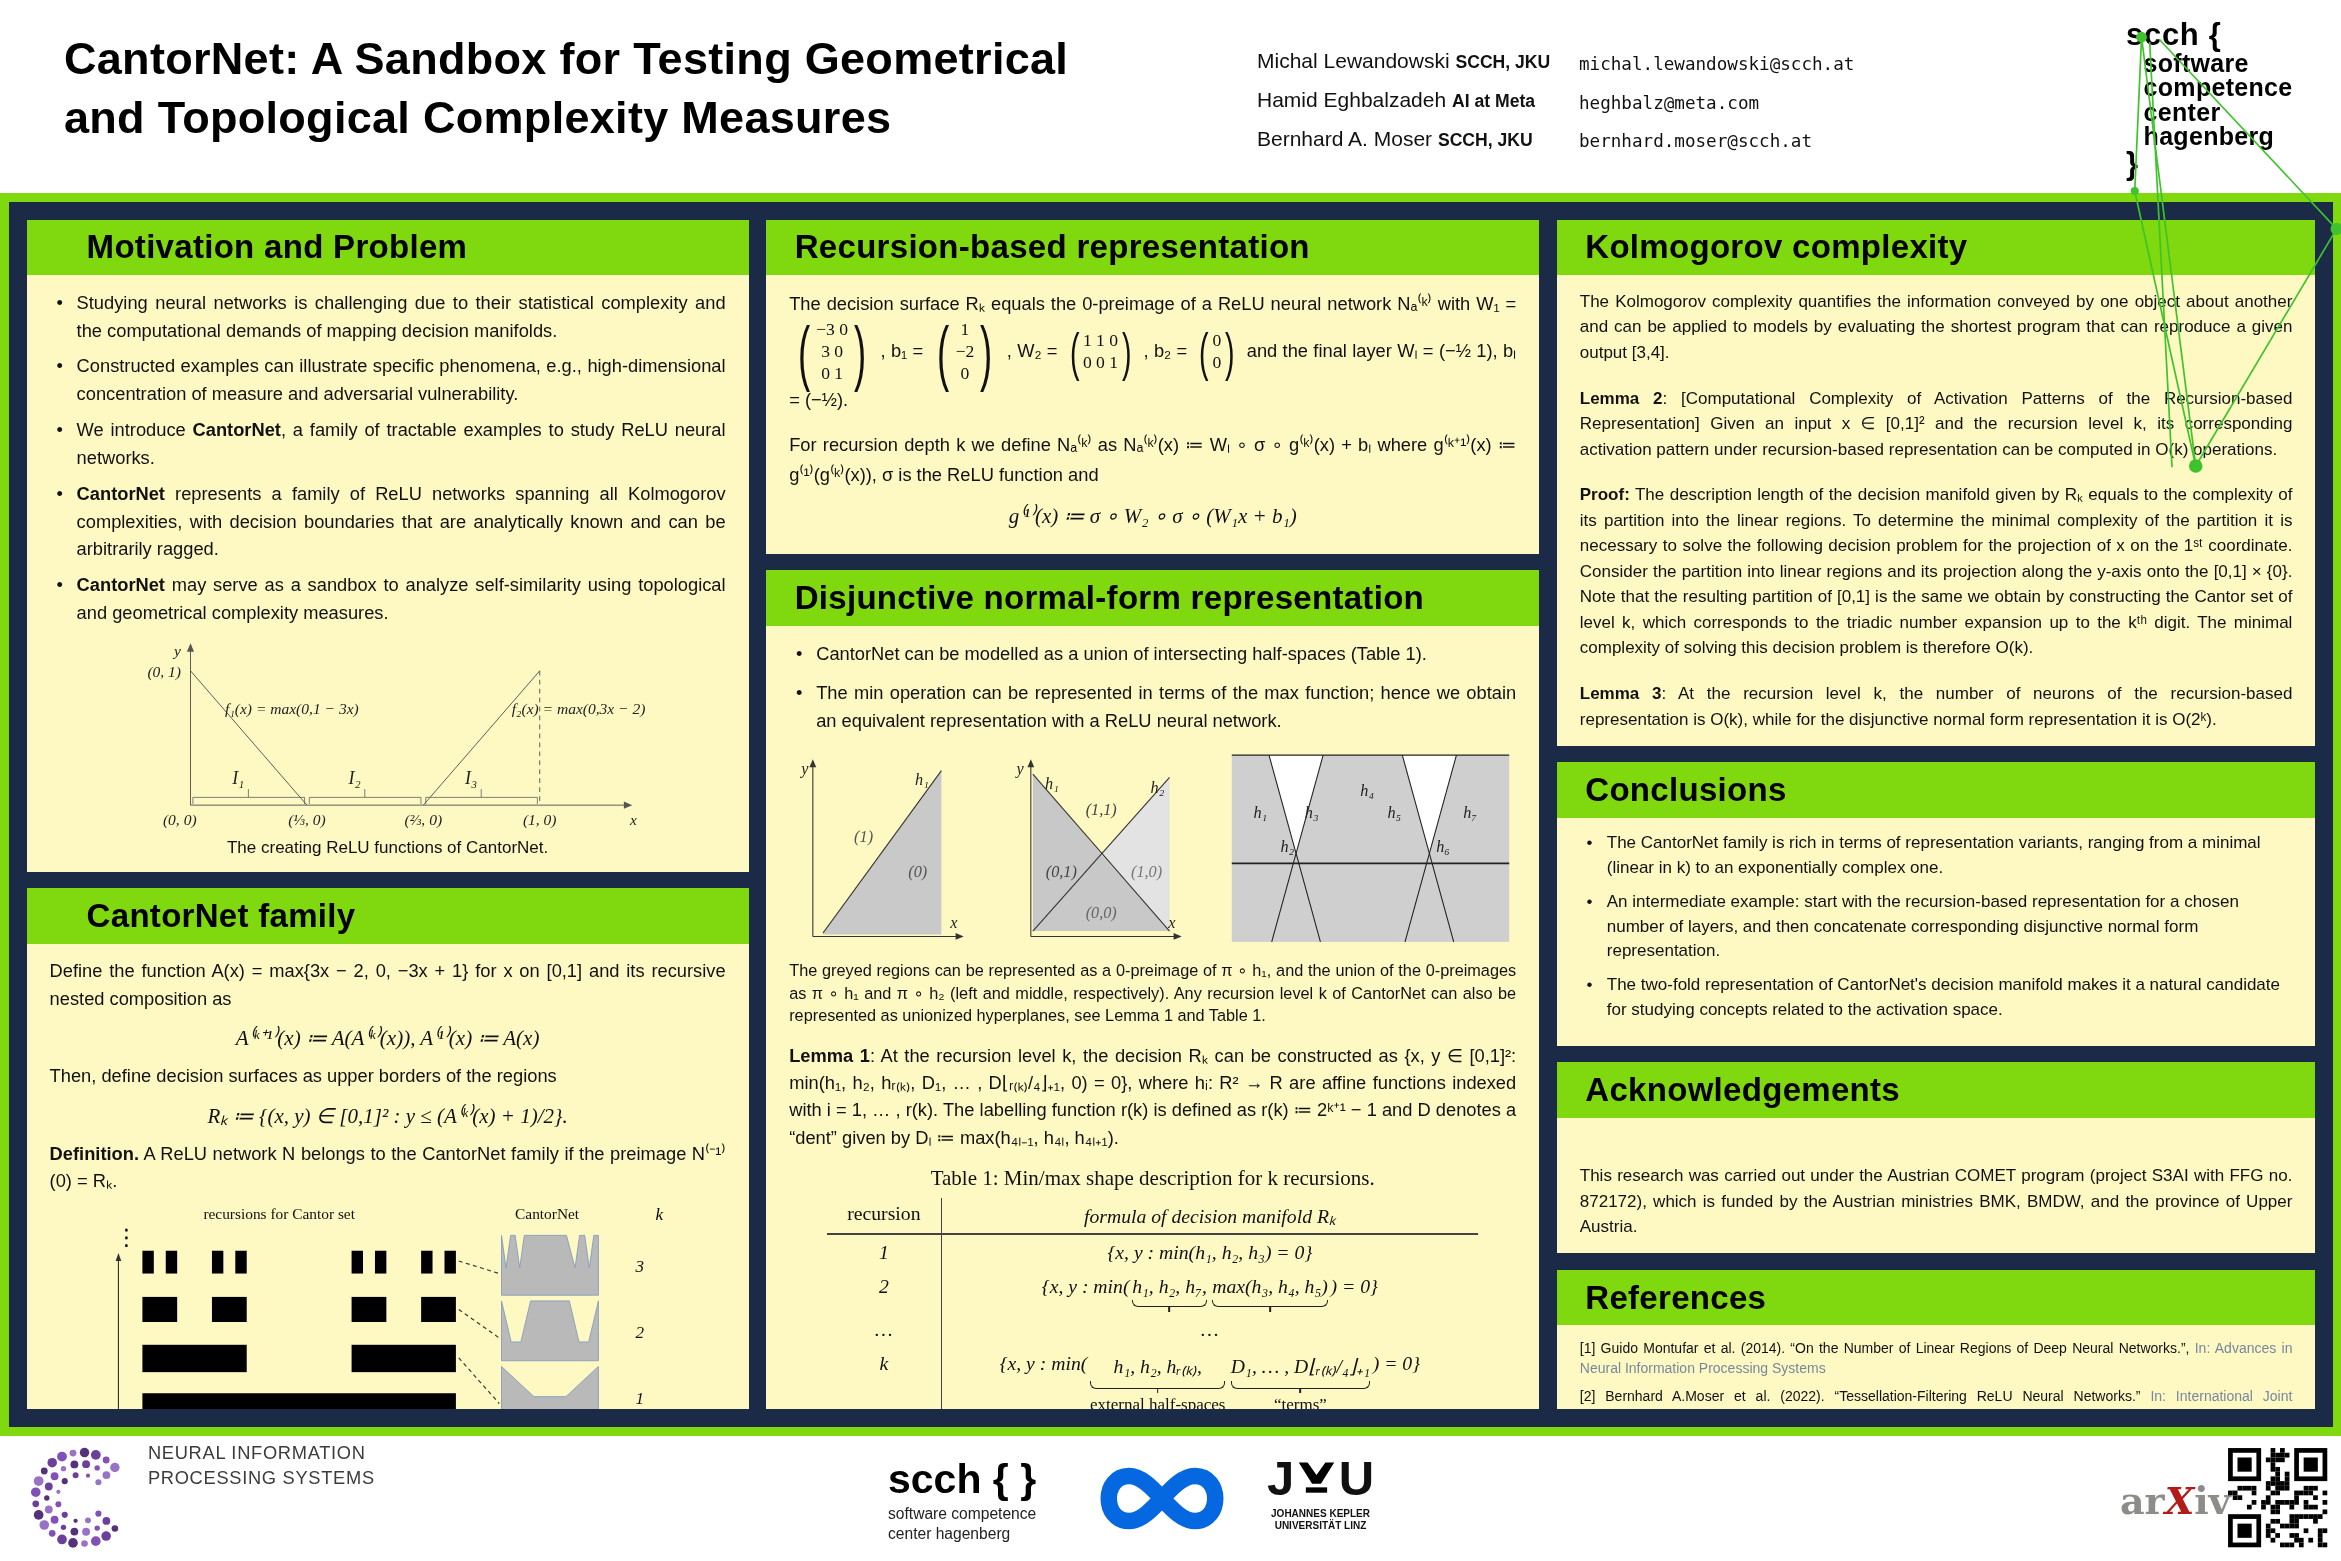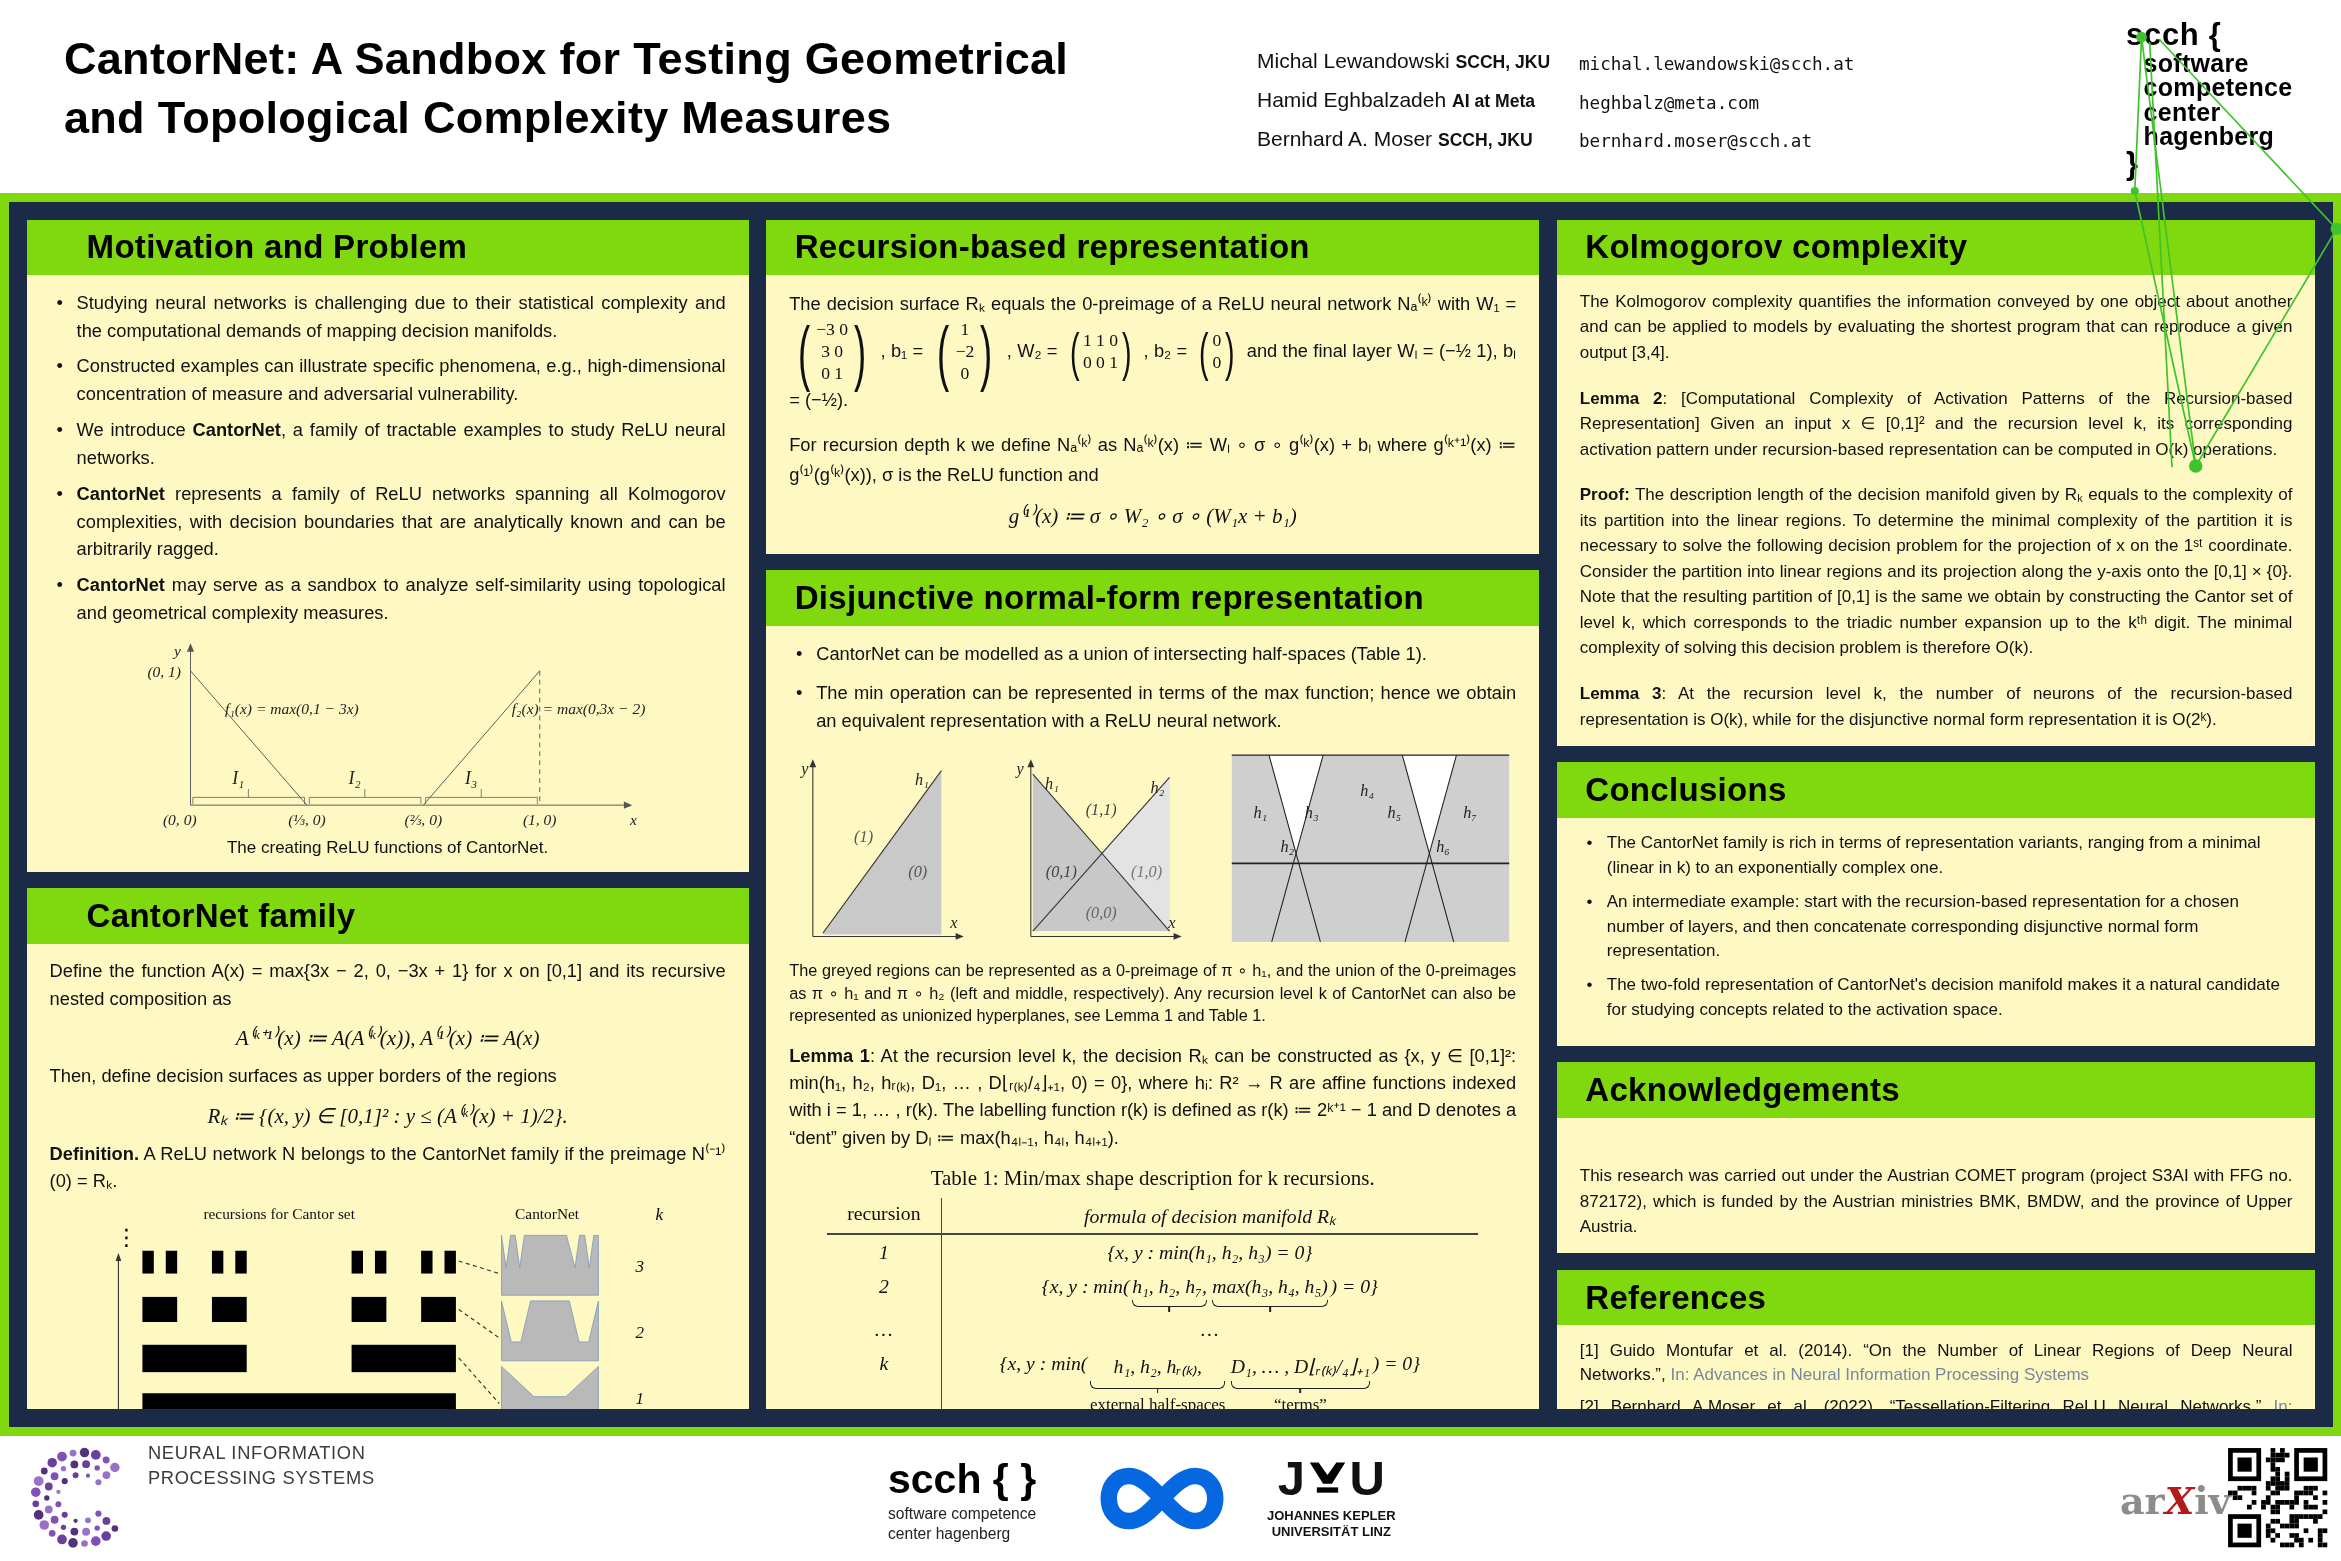--- a/index.html
+++ b/index.html
@@ -72,36 +72,36 @@
   .ubrace{align-self:stretch;height:6.8px;border-left:1.7px solid #222;border-right:1.7px solid #222;border-bottom:1.7px solid #222;border-radius:0 0 6.1px 6.1px;position:relative;margin-top:2px;}
   .ubrace::after{content:"";position:absolute;left:50%;bottom:-5.4px;width:1.7px;height:5.4px;background:#222;transform:translateX(-50%);}
   .ulab{font-size:17px;font-style:normal;margin-top:6.8px;}
 
   
   .kol-text{font-size:17px;line-height:1.5;text-align:justify;}
   .kol-text p{margin:0 0 20.3px 0;}
   .con-bullets{font-size:17px;line-height:1.45;}
   .con-bullets li{margin-bottom:9.5px;text-align:left;}
   .ack-text{font-size:17px;line-height:1.5;text-align:justify;}
-  .ref-list{font-size:17px;line-height:1.42;}
+  .ref-list{font-size:14px;line-height:1.42;}
   .ref-list p{margin:0 0 8.1px 0;text-align:justify;}
   .venue{color:#77889E;}
 
   
   .ftr{position:absolute;left:0;right:0;bottom:0;height:125px;background:#fff;}
   .neurips{position:absolute;left:24.4px;top:5.4px;display:flex;align-items:flex-start;gap:9.5px;}
   .neurips .nptxt{font-size:18.3px;letter-spacing:0.7px;color:#3c3c3c;line-height:1.35;}
   .scchftr{position:absolute;left:888px;top:23px;}
   .scchftr .brand{font-size:41px;font-weight:800;color:#000;line-height:1;}
   .scchftr .sub{font-size:15.6px;color:#222;line-height:1.25;margin-top:4.1px;}
   .metaftr{position:absolute;left:1084px;top:15px;}
   .jkuftr{position:absolute;left:1267px;top:17.6px;text-align:center;}
   .jkuftr .lets{display:flex;align-items:center;justify-content:center;gap:2.7px;}
   .jkuftr .jl{font-size:49px;font-weight:800;line-height:1;}
-  .jkuftr .sub{font-size:13px;font-weight:800;line-height:1.25;margin-top:5.4px;}
+  .jkuftr .sub{font-size:10px;font-weight:800;line-height:1.25;margin-top:5.4px;}
   .arxiv{position:absolute;left:2120px;top:42px;font-family:"DejaVu Serif",serif;font-size:38px;color:#8d8c88;font-weight:600;}
   .arxiv .ax{color:#B31B1B;font-style:italic;}
   .qr{position:absolute;left:2224px;top:8.1px;}
 
   svg text{font-family:"Liberation Serif",serif;}
   .sanslab{font-family:"Liberation Sans",sans-serif;}
 </style>
 </head>
 <body>
 

